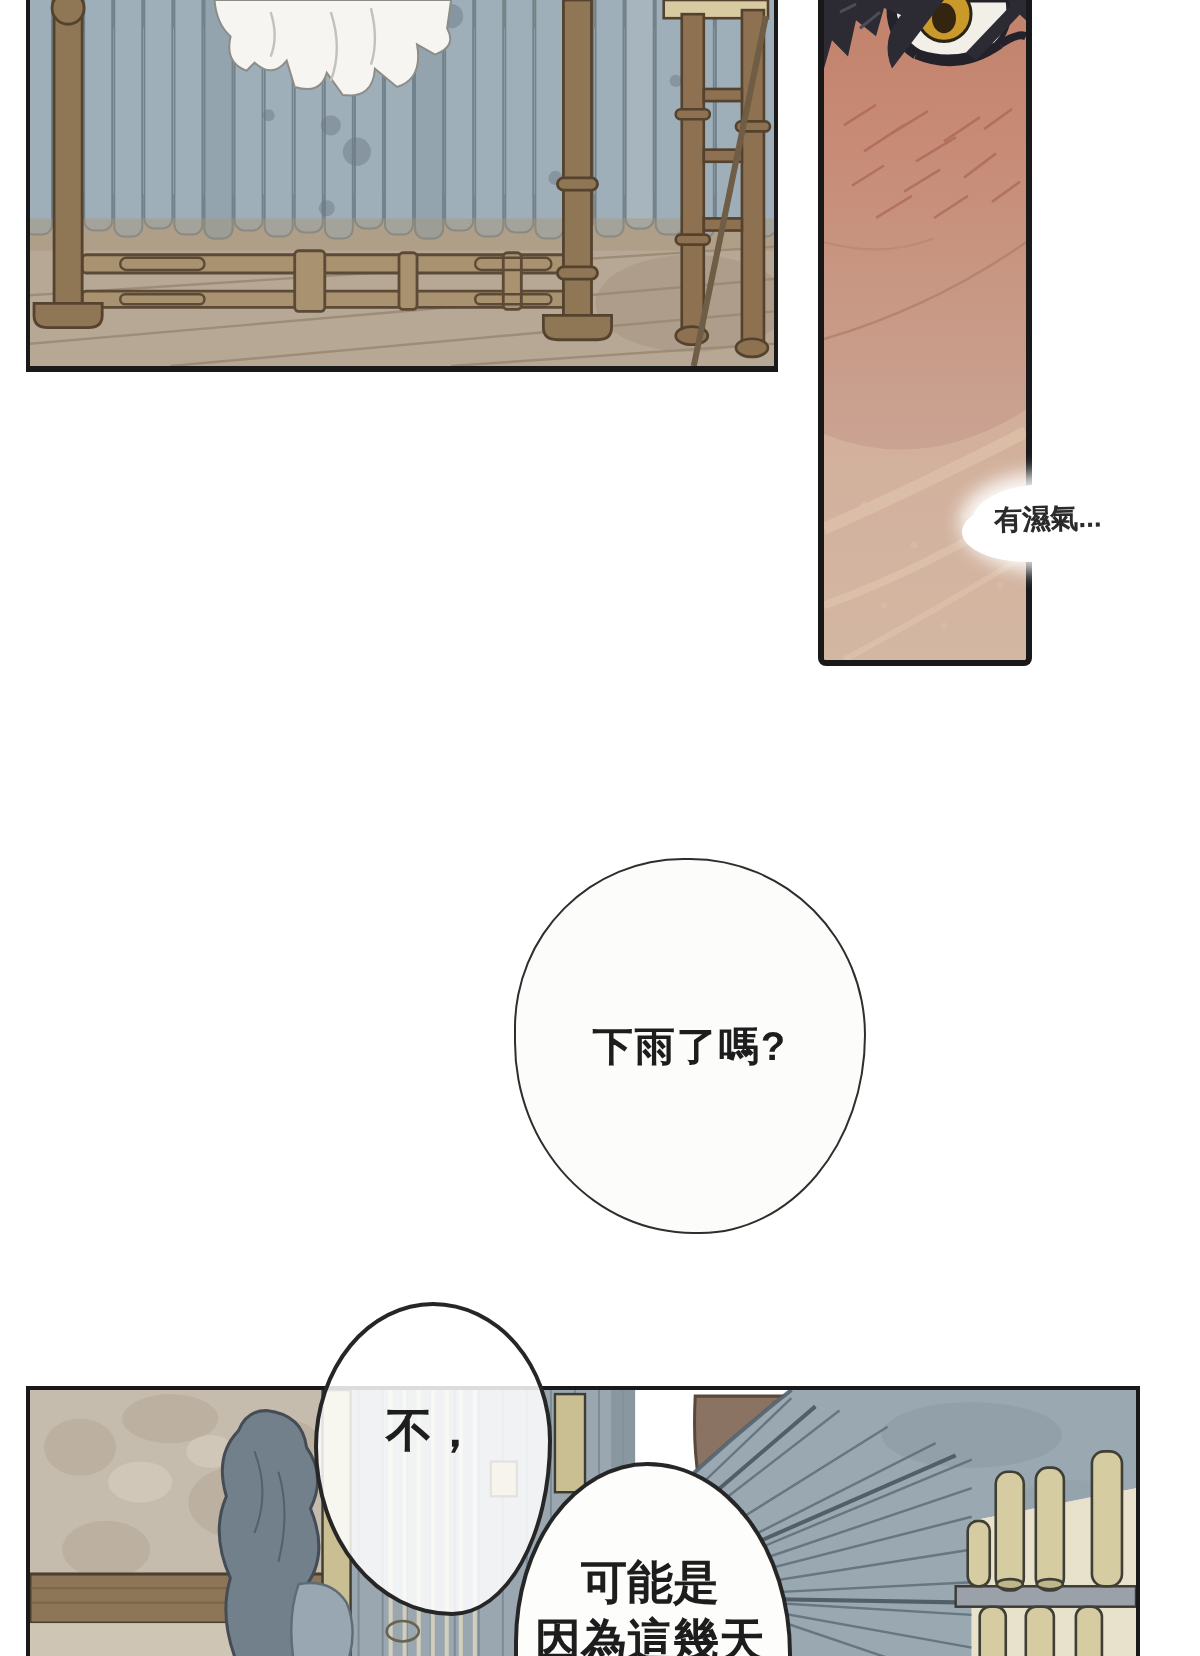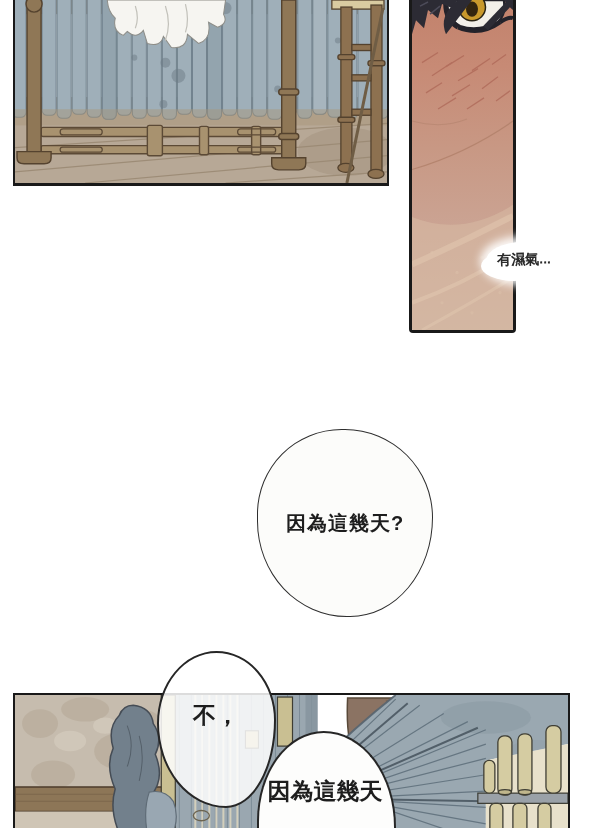--- a/index.html
+++ b/index.html
@@ -208,21 +208,21 @@
         </g>
         <path d="M8,6 L16,2 M18,14 L28,6" stroke="#4c4b59" stroke-width="1.5"></path>
       </g>
     </svg>
   </div>
 
   <div class="bubble" id="bubble-humid"></div>
   <div id="humid-text">有濕氣...</div>
 
   <div class="bubble" id="bubble-rain">
-    <span id="rain-text">因為這幾天?</span>
+    <span id="rain-text">下雨了嗎?</span>
   </div>
 
   <div class="panel" id="panel-bedroom">
     <svg viewBox="0 0 552 135" preserveAspectRatio="none">
 
       <rect x="0" y="0" width="152" height="135" fill="#c6bcae"></rect>
       <g>
         <g fill="#b3a694" opacity="0.5">
           <ellipse cx="25" cy="28" rx="18" ry="14"></ellipse>
             <ellipse cx="70" cy="14" rx="24" ry="12"></ellipse>
@@ -321,16 +321,17 @@
     </svg>
   </div>
 
   <div class="bubble" id="bubble-snow"></div>
   <div id="snow-text">
     <div>不，</div>
   </div>
 
   <div class="bubble" id="bubble-maybe"></div>
   <div id="maybe-text">
+    <div>可能是</div>
     <div>因為這幾天</div>
   </div>
 
 </div>
 
 </body></html>

